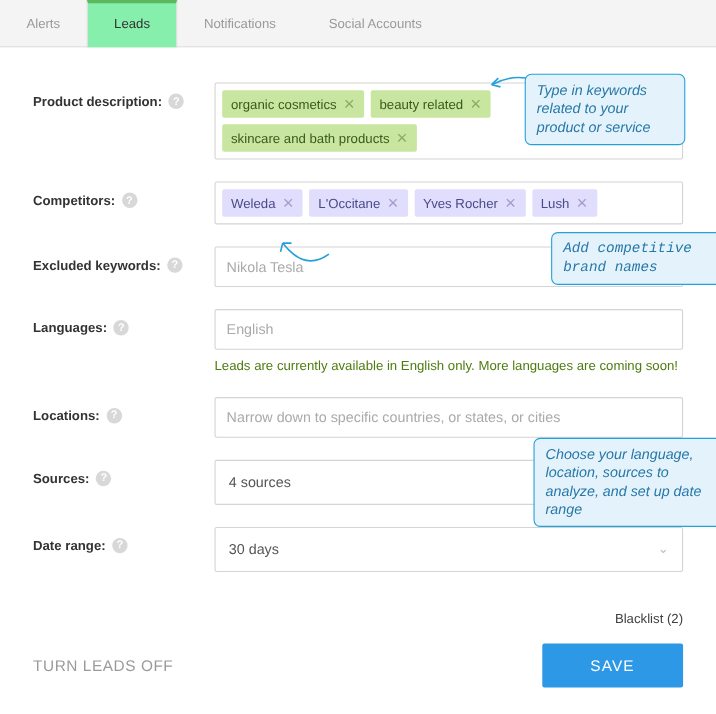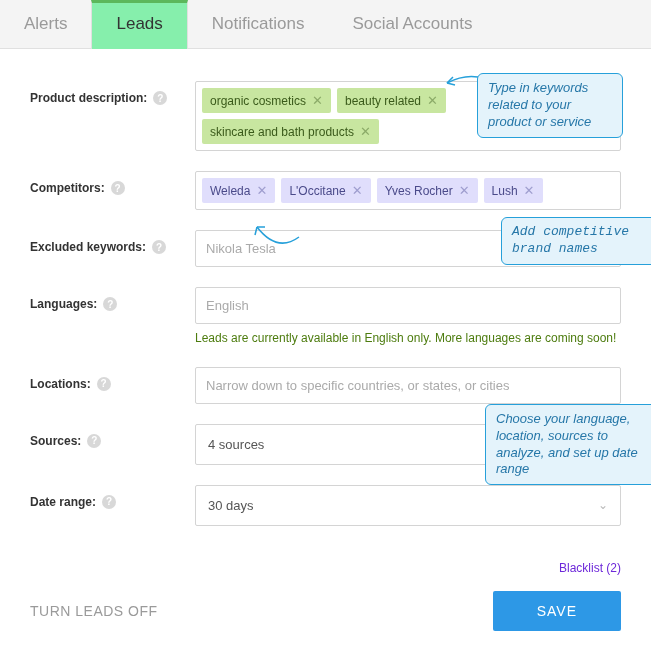--- a/index.html
+++ b/index.html
@@ -12,21 +12,21 @@
   }
   .tabs {
     display: flex;
     background: #f4f4f4;
     border-bottom: 1px solid #e0e0e0;
   }
   .tab {
     padding: 14px 24px;
     color: #9a9a9a;
     cursor: pointer;
-    font-size: 17px;
+    font-size: 12px;
   }
   .tab.active {
     background: #86efac;
     color: #333;
     border-top: 3px solid #5cb85c;
     border-left: 1px solid #e0e0e0;
     border-right: 1px solid #e0e0e0;
     padding-top: 11px;
     margin-bottom: -1px;
   }
@@ -161,21 +161,21 @@
     font-size: 14px;
     letter-spacing: 1px;
     cursor: pointer;
     border-radius: 2px;
   }
   .blacklist-row {
     text-align: right;
     padding: 6px 30px 0 0;
   }
   .blacklist {
-    color: #6d28d9;
+    color: #404040;
     font-size: 12px;
     cursor: pointer;
   }
 </style>
 </head>
 <body>
 
 <div class="tabs">
   <div class="tab">Alerts</div>
   <div class="tab active">Leads</div>

